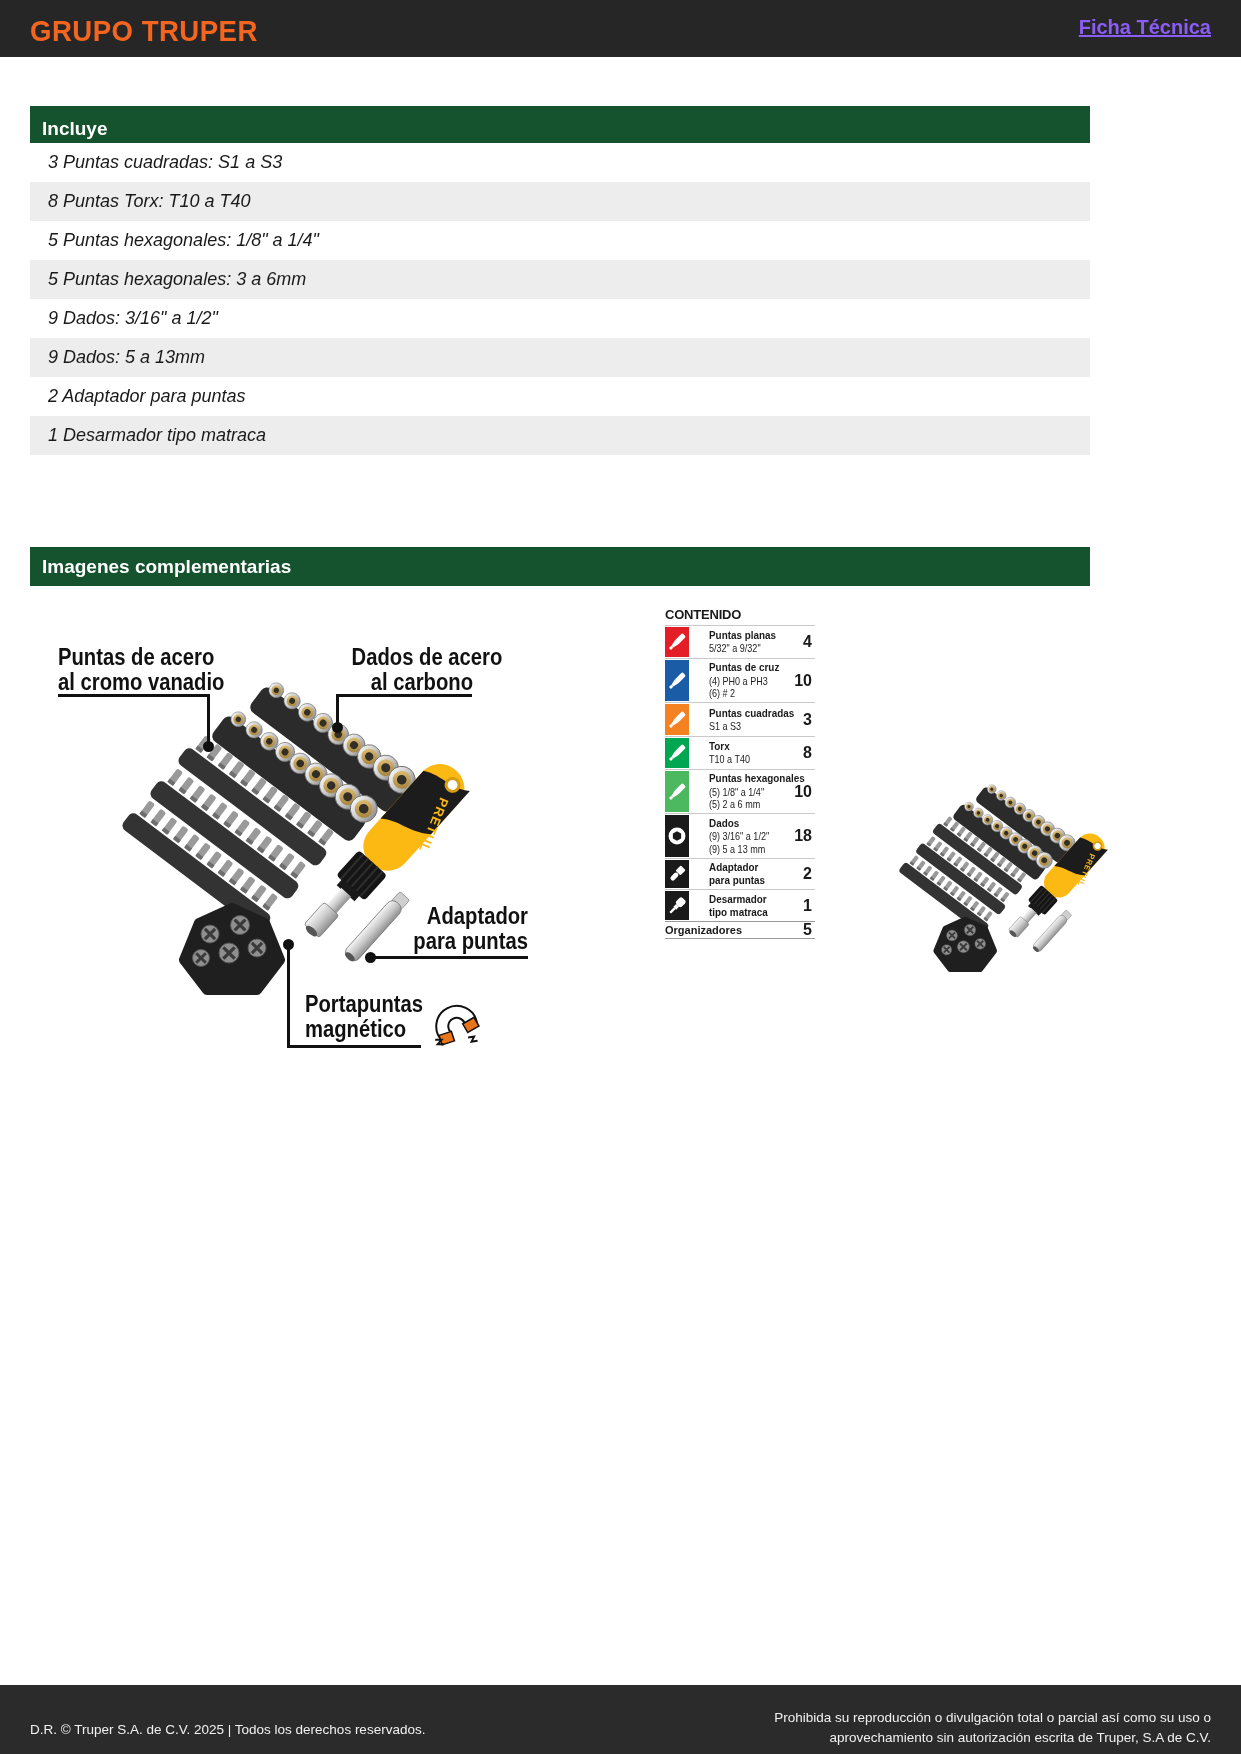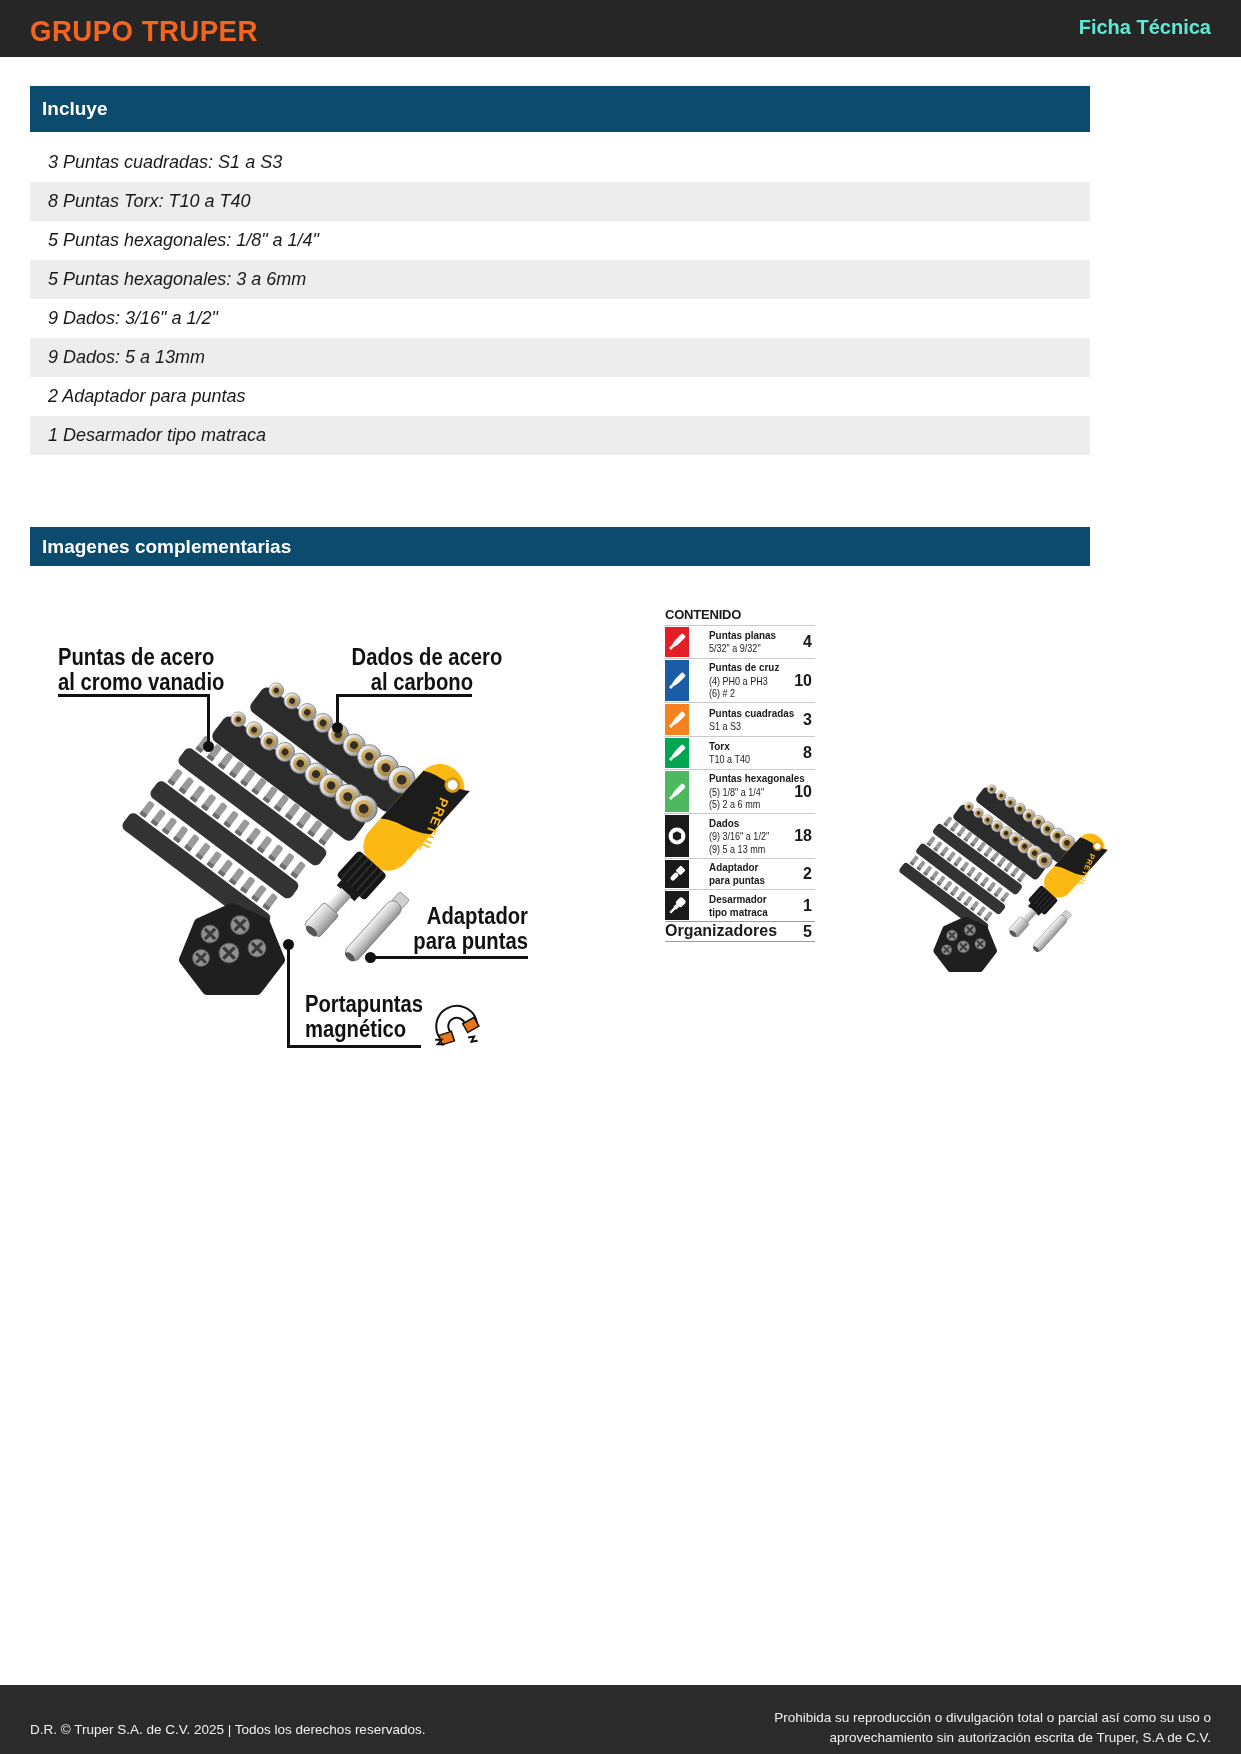--- a/index.html
+++ b/index.html
@@ -7,24 +7,24 @@
   body {
     position:relative; background:#ffffff; overflow:hidden;
     font-family:"Liberation Sans","DejaVu Sans",sans-serif; color:#1a1a1a;
   }
   
   .topbar { position:absolute; left:0; top:0; width:1241px; height:57px; background:#262626; }
   .brand {
     position:absolute; left:30px; top:14px; font-size:30px; font-weight:800;
     color:#F4661F; letter-spacing:0.5px; transform:scaleX(0.92); transform-origin:left center;
   }
-  .doctype { position:absolute; right:30px; top:16px; font-size:20px; font-weight:700; color:#5eead4; }
-  
-  .secbar { position:absolute; left:30px; width:1060px; background:#0c4a6e; color:#ffffff;
-            font-weight:700; font-size:19px; padding-left:12px; display:flex; align-items:center; }
+  .doctype { position:absolute; right:30px; top:16px; font-size:20px; font-weight:700; color:#8b5cf6;text-decoration:underline; }
+  
+  .secbar { position:absolute; left:30px; width:1060px; background:#14532d; color:#ffffff;
+            font-weight:700; font-size:19px; padding-left:12px; display:flex; align-items:center;margin-top:20px; }
   .secbar.incluye { top:86px; height:46px; }
   .secbar.imagenes { top:527px; height:39px; }
   
   .ilist { position:absolute; left:30px; top:143px; width:1060px;font-style:italic; }
   .irow { height:39px; line-height:39px; font-size:18px; padding-left:18px; background:#ffffff; }
   .irow.alt { background:#EDEDED; }
   
   .figwrap { position:absolute; left:0; top:566px; width:1241px; height:560px; }
   .fig-left  { position:absolute; left:40px;  top:24px;  width:520px; height:470px; }
   .fig-right { position:absolute; left:880px; top:209px; width:255px; height:200px; }
@@ -50,21 +50,21 @@
             transform-origin:left center; white-space:nowrap; }
   .clabel.wrap { white-space:normal; width:78px; }
   .cdet { font-size:10.5px; line-height:1.2; transform:scaleX(0.86); transform-origin:left center;
           white-space:nowrap; color:#222; }
   .ccount { position:absolute; right:3px; top:50%; transform:translateY(-50%);
             font-size:16px; font-weight:700; }
   .h33{min-height:33px}.h44{min-height:44px}.h34{min-height:34px}.h45{min-height:45px}
   .h31{min-height:31px}.h32{min-height:32px}
   .corg { position:relative; border-top:1px solid #9a9a9a; border-bottom:1px solid #9a9a9a;
           min-height:18px; display:flex; align-items:center; }
-  .corg .clabel { transform:none; font-size:16px; }
+  .corg .clabel { transform:none; font-size:11px; }
   
   .footbar { position:absolute; left:0; top:1685px; width:1241px; height:87px; background:#2B2B2B;
              color:#f1f1f1; }
   .foot-left { position:absolute; left:30px; top:50%; transform:translateY(-50%); font-size:13.5px; }
   .foot-right { position:absolute; right:30px; top:50%; transform:translateY(-50%);
                 text-align:right; font-size:13.5px; line-height:1.55; }
   .defs-holder { position:absolute; width:0; height:0; overflow:hidden; }
 </style>
 </head>
 <body>

